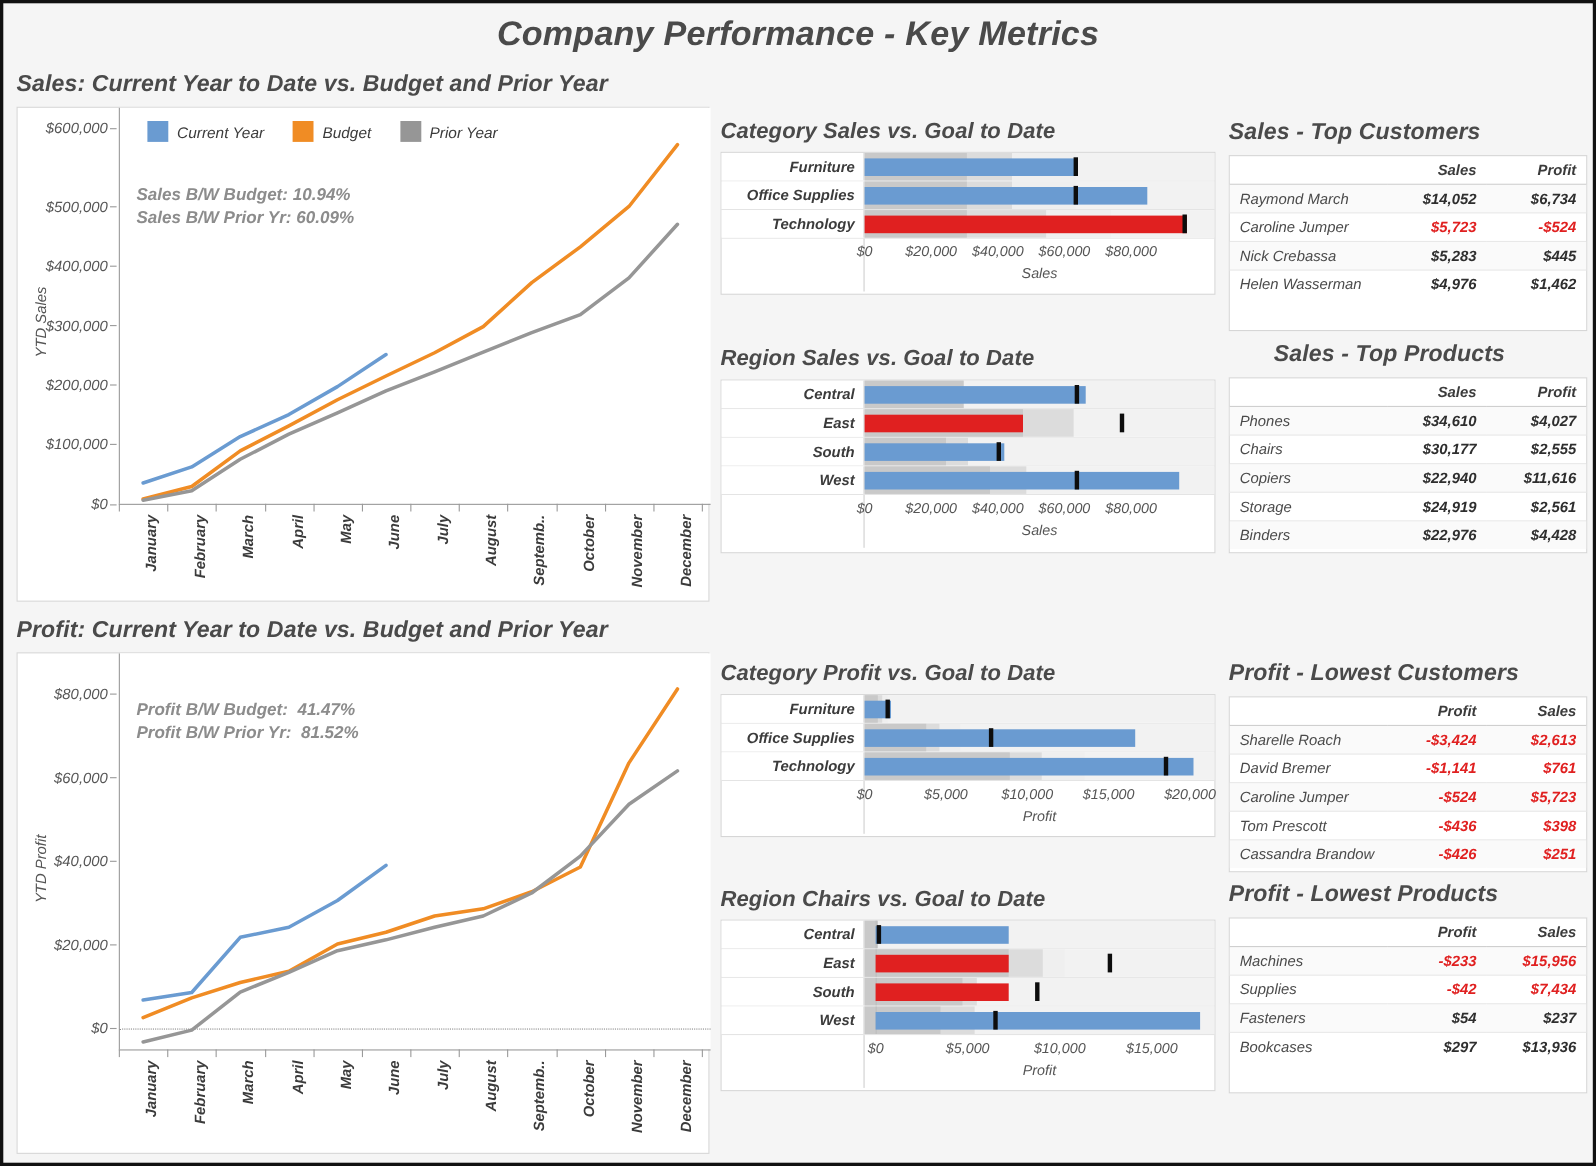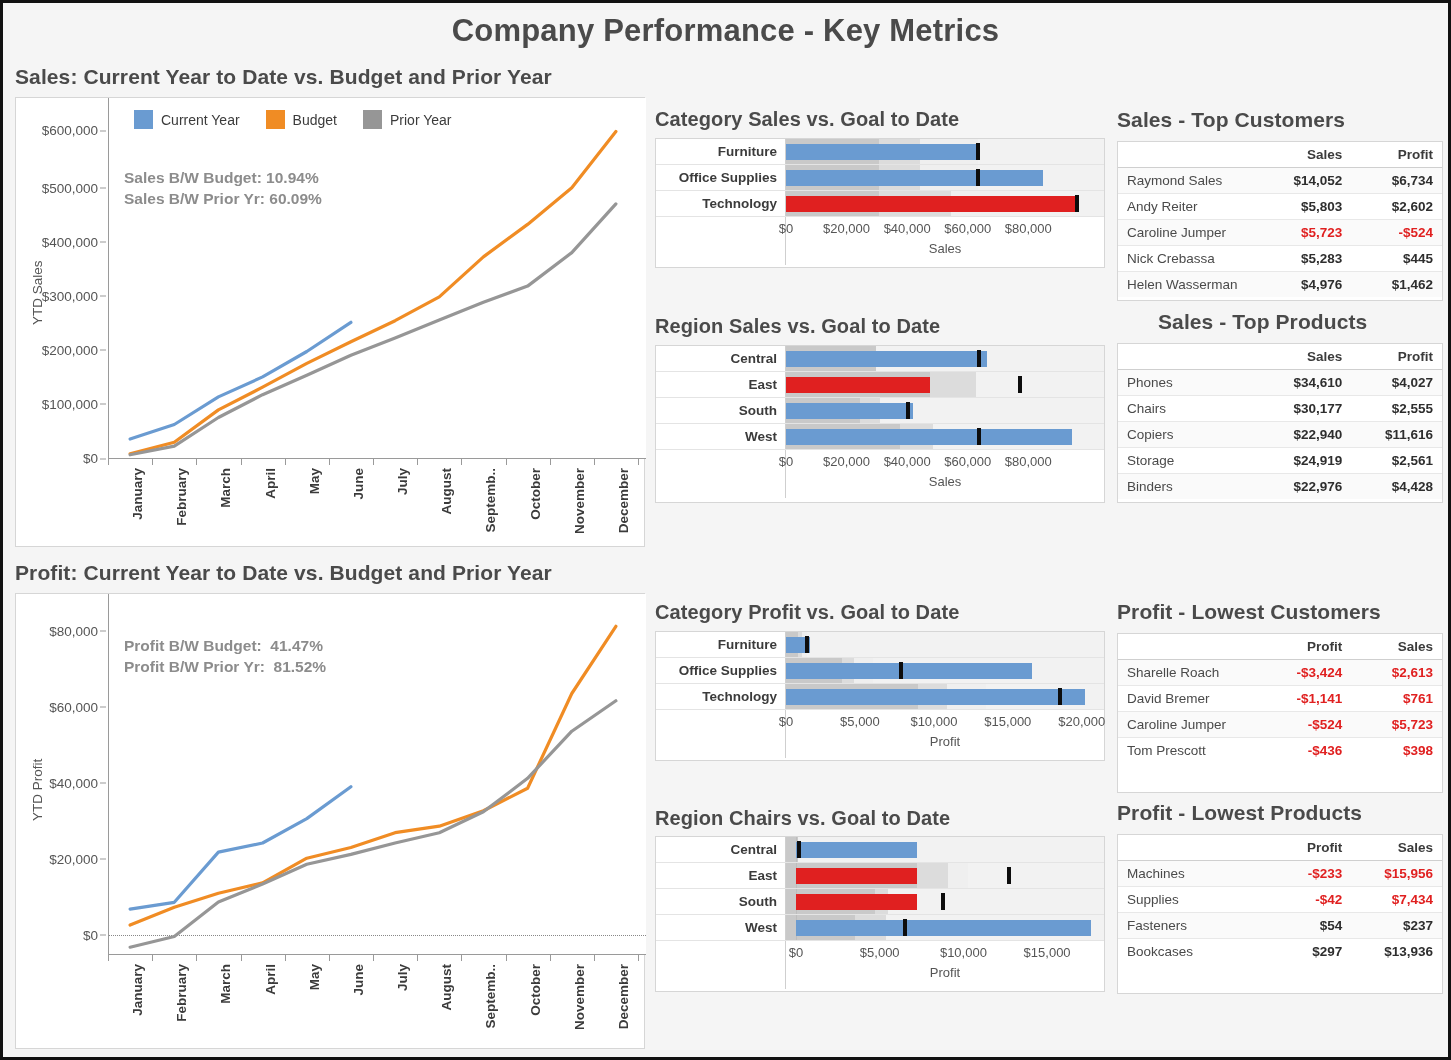--- a/index.html
+++ b/index.html
@@ -7,20 +7,21 @@
     width: 1451px; height: 1060px;
     background: #ffffff;
     font-family: "Liberation Sans", sans-serif;
   }
   #dash {
     position: relative;
     width: 1451px; height: 1060px;
     background: #f5f5f5;
     border: 3px solid #111;
     overflow: hidden;
+    font-style: italic;
   }
 
   
   .dash-title {
     position: absolute; left: 0; top: 10px; width: 1445px;
     text-align: center;
     font-size: 31px; font-weight: 600; color: #4a4a4a;
     letter-spacing: .2px;
   }
 
@@ -141,21 +142,21 @@
   <div class="panel-title" style="position:absolute;left:12px;top:62px;">Sales: Current Year to Date vs. Budget and Prior Year</div>
   <div class="card" id="salesLineCard" style="left:12px;top:94px;width:630px;height:450px;">
     <div id="salesLine" style="position:absolute;inset:0;">
         <div class="lc-plotwrap" style="left: 92px; top: 0px; width: 538px; height: 360px; border: none;"></div>
         <div class="lc-ytick" style="left: 0px; width: 82px; top: 360px;">$0</div>
         <div class="lc-ytick" style="left: 0px; width: 82px; top: 305.938px;">$100,000</div>
         <div class="lc-ytick" style="left: 0px; width: 82px; top: 251.875px;">$200,000</div>
         <div class="lc-ytick" style="left: 0px; width: 82px; top: 197.812px;">$300,000</div>
         <div class="lc-ytick" style="left: 0px; width: 82px; top: 143.75px;">$400,000</div>
         <div class="lc-ytick" style="left: 0px; width: 82px; top: 89.6875px;">$500,000</div>
-        <div class="lc-ytick" style="left: 0px; width: 82px; top: 32px;">$600,000</div>
+        <div class="lc-ytick" style="left: 0px; width: 82px; top: 18px;">$600,000</div>
         <div class="lc-ylabel" style="left: 14px; top: 227px;">YTD Sales</div>
         <div class="lc-axisline" style="left: 92px; top: 360px; width: 538px; height: 1px;"></div>
         <div class="lc-axisline" style="left: 92px; top: 0px; width: 1px; height: 360px;"></div>
         <svg width="630" height="450" style="position: absolute; left: 0px; top: 0px; pointer-events: none;">
           <path d="M114.1 341.1 L158.3 326.5 L202.4 298.9 L246.6 278.9 L290.8 253.5 L334.9 224.3 " fill="none" stroke="#6a9bd1" stroke-width="3.2" stroke-linejoin="round" stroke-linecap="round"></path>
           <path d="M114.1 355.7 L158.3 344.3 L202.4 311.9 L246.6 289.2 L290.8 265.4 L334.9 243.8 L379.1 222.7 L423.3 198.9 L467.4 158.9 L511.6 126.4 L555.8 89.7 L599.9 33.5 " fill="none" stroke="#f08c24" stroke-width="3.2" stroke-linejoin="round" stroke-linecap="round"></path>
           <path d="M114.1 356.8 L158.3 348.1 L202.4 319.5 L246.6 296.7 L290.8 277.3 L334.9 257.3 L379.1 240.0 L423.3 222.1 L467.4 204.3 L511.6 188.1 L555.8 154.6 L599.9 105.9 " fill="none" stroke="#969696" stroke-width="3.2" stroke-linejoin="round" stroke-linecap="round"></path>
         </svg>
         <div class="lc-tickmark" style="left: 92px; top: 360px; height: 7px;"></div>
         <div class="lc-xtick" style="left: 114.083px; top: 370px;">
@@ -505,28 +506,23 @@
       <table class="dtbl">
         <thead>
           <tr>
             <th class="name" style="width: 44%;"></th>
             <th class="" style="width: 28%;">Sales</th>
             <th class="" style="width: 28%;">Profit</th>
           </tr>
         </thead>
         <tbody>
           <tr>
-            <td class="name">Raymond Sales</td>
+            <td class="name">Raymond March</td>
             <td class="num">$14,052</td>
             <td class="num">$6,734</td>
-          </tr>
-          <tr>
-            <td class="name">Andy Reiter</td>
-            <td class="num">$5,803</td>
-            <td class="num">$2,602</td>
           </tr>
           <tr>
             <td class="name">Caroline Jumper</td>
             <td class="num red">$5,723</td>
             <td class="num red">-$524</td>
           </tr>
           <tr>
             <td class="name">Nick Crebassa</td>
             <td class="num">$5,283</td>
             <td class="num">$445</td>
@@ -604,20 +600,25 @@
           <tr>
             <td class="name">Caroline Jumper</td>
             <td class="num red">-$524</td>
             <td class="num red">$5,723</td>
           </tr>
           <tr>
             <td class="name">Tom Prescott</td>
             <td class="num red">-$436</td>
             <td class="num red">$398</td>
           </tr>
+          <tr>
+            <td class="name">Cassandra Brandow</td>
+            <td class="num red">-$426</td>
+            <td class="num red">$251</td>
+          </tr>
         </tbody>
       </table>
     </div>
 
   <div class="panel-title" style="position:absolute;left:1114px;top:798px;">Profit - Lowest Products</div>
   <div class="tbl-card" id="lowProductsTbl" style="left:1114px;top:831px;width:326px;height:160px;">
       <table class="dtbl">
         <thead>
           <tr>
             <th class="name" style="width: 44%;"></th>

